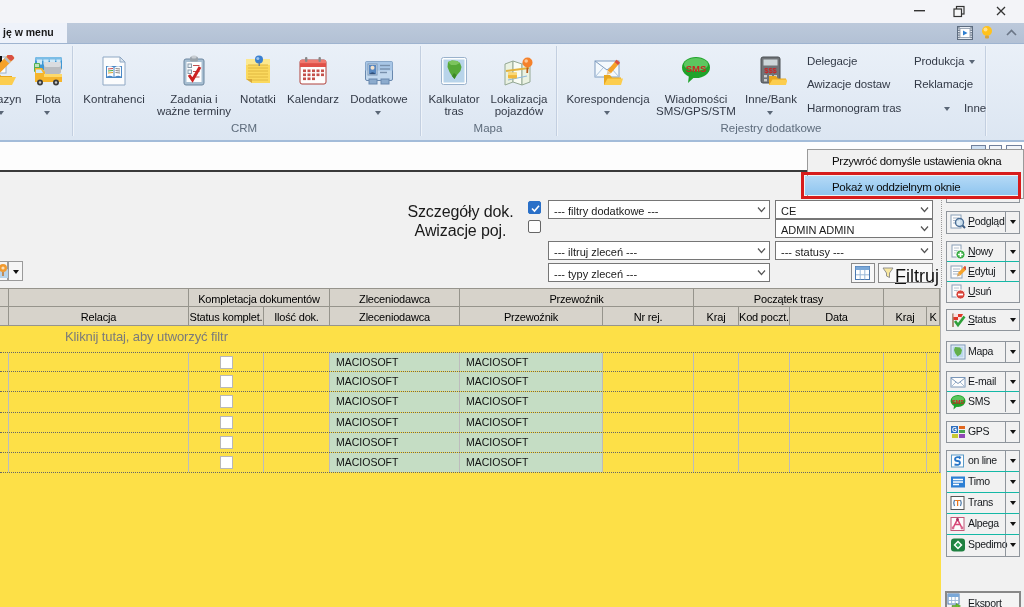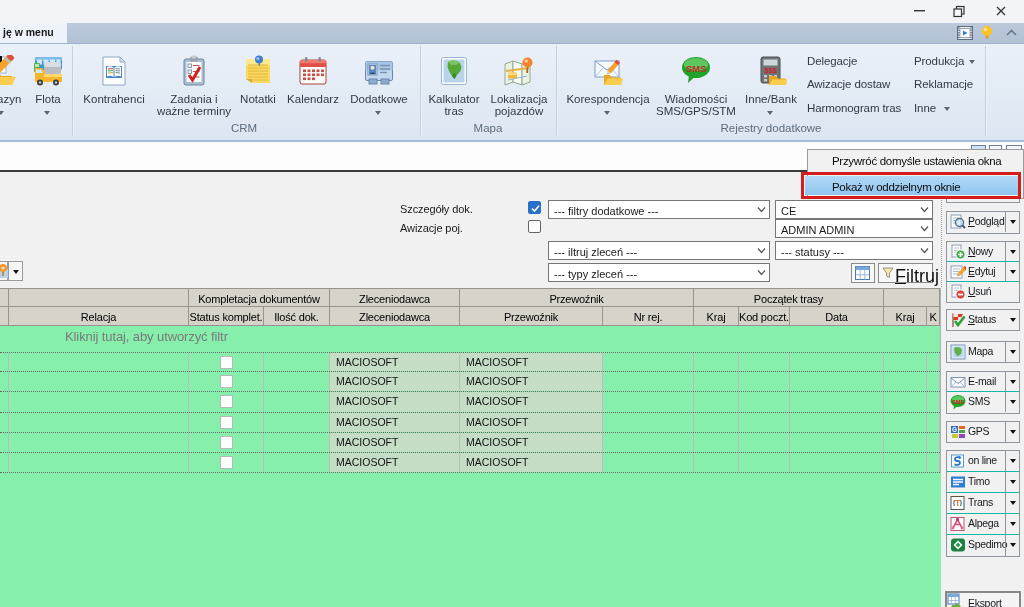--- a/index.html
+++ b/index.html
@@ -1,14 +1,14 @@
 <!DOCTYPE html>
 <html><head><meta charset="utf-8"><style>
 html,body{margin:0;padding:0}
-#app{position:relative;width:1024px;height:607px;background:#86efac;overflow:hidden;
+#app{position:relative;width:1024px;height:607px;background:#fde047;overflow:hidden;
  font-family:"Liberation Sans",sans-serif;-webkit-font-smoothing:antialiased}
 .a{position:absolute}
 
 .titlebar{left:0;top:0;width:1024px;height:23px;background:#f3f4f8}
 
 .tabrow{left:0;top:23px;width:1024px;height:20px;background:linear-gradient(#bcc9db,#b3c1d5)}
 .tab{left:0;top:23px;width:64px;height:21px;background:#eef2fa;font-size:10.5px;font-weight:bold;color:#1a1a1a;line-height:19px;padding-left:3px}
 
 .ribbon{left:0;top:43px;width:1024px;height:96px;background:linear-gradient(#eaf0f8,#dce6f2);border-top:1px solid #9fb4d0;border-bottom:2px solid #a3bcd9}
 .rsep{top:46px;width:1px;height:90px;background:#c3cfe0;border-right:1px solid #eef3f9}
@@ -16,21 +16,21 @@
 .ril{top:94px;font-size:11.5px;line-height:11.5px;color:#333a47;text-align:center;white-space:nowrap}
 .ril2{top:106px;font-size:11.5px;line-height:11.5px;color:#333a47;text-align:center;white-space:nowrap}
 .rgl{top:122px;font-size:11.5px;color:#5e6c7c;text-align:center;white-space:nowrap}
 .dna{width:0;height:0;border-left:3.5px solid transparent;border-right:3.5px solid transparent;border-top:4px solid #5a6676}
 .rtxt{font-size:11.5px;line-height:12px;letter-spacing:-0.1px;color:#333a47;white-space:nowrap}
 
 .wstrip{left:0;top:142px;width:1024px;height:29px;background:#fdfdfd}
 .darkline{left:0;top:170px;width:1024px;height:2px;background:#3a3a3a}
 
 .fpanel{left:0;top:172px;width:1024px;height:116px;background:#f1f1f1}
-.flabel{font-size:11px;letter-spacing:-0.1px;color:#1a1a1a;text-align:left;white-space:nowrap}
+.flabel{font-size:16px;letter-spacing:-0.1px;color:#1a1a1a;text-align:center;white-space:nowrap}
 .combo{background:#fff;border:1px solid #767676;font-size:11px;color:#1a1a1a;line-height:20px;padding-left:5px;box-sizing:border-box;height:19px}
 .cb{width:13px;height:13px;box-sizing:border-box}
 
 .ghead{background:#d7d3cb;box-sizing:border-box;border-right:1px solid #96948c;border-bottom:1px solid #96948c;font-size:11px;letter-spacing:-0.2px;color:#000;text-align:center;overflow:hidden;white-space:nowrap}
 .gcol{box-sizing:border-box;border-right:1px solid #bcbcbc;overflow:hidden;font-size:10.5px;color:#111;white-space:nowrap}
 
 .sgrp{left:946px;width:74px;background:#f1f1f1;border:1px solid #8f959c;box-sizing:border-box}
 .sbtn{position:relative;box-sizing:border-box;border-bottom:1px solid #14b8a6;height:20px}
 .sbtn:last-child{border-bottom:none}
 .sbtn .ic{position:absolute;left:3px;top:2px;width:16px;height:16px}
@@ -289,21 +289,21 @@
 </svg>
 <div class="a ril" style="left:731px;width:80px">Inne/Bank</div>
 <div class="a dna" style="left:767px;top:111px"></div>
 
 <div class="a rtxt" style="left:807px;top:55px">Delegacje</div>
 <div class="a rtxt" style="left:807px;top:78px">Awizacje dostaw</div>
 <div class="a rtxt" style="left:807px;top:102px">Harmonogram tras</div>
 <div class="a rtxt" style="left:914px;top:55px">Produkcja</div>
 <div class="a dna" style="left:969px;top:60px"></div>
 <div class="a rtxt" style="left:914px;top:78px">Reklamacje</div>
-<div class="a rtxt" style="left:914px;top:102px">Inne</div>
+<div class="a rtxt" style="left:964px;top:102px">Inne</div>
 <div class="a dna" style="left:944px;top:107px"></div>
 </div>
 
 <div class="a wstrip"></div>
 <div class="a" style="left:971px;top:145px;width:15px;height:12px;border:1px solid #70809c;background:#cfe0f2;box-sizing:border-box"></div>
 <div class="a" style="left:989px;top:145px;width:13px;height:12px;border:1px solid #70809c;background:#f2f5f9;box-sizing:border-box"></div>
 <div class="a" style="left:1006px;top:145px;width:16px;height:12px;border:1px solid #70809c;background:#f2f5f9;box-sizing:border-box"></div>
 <div class="a darkline"></div>
 <div class="a fpanel"></div>
 <div id="filterarea">

